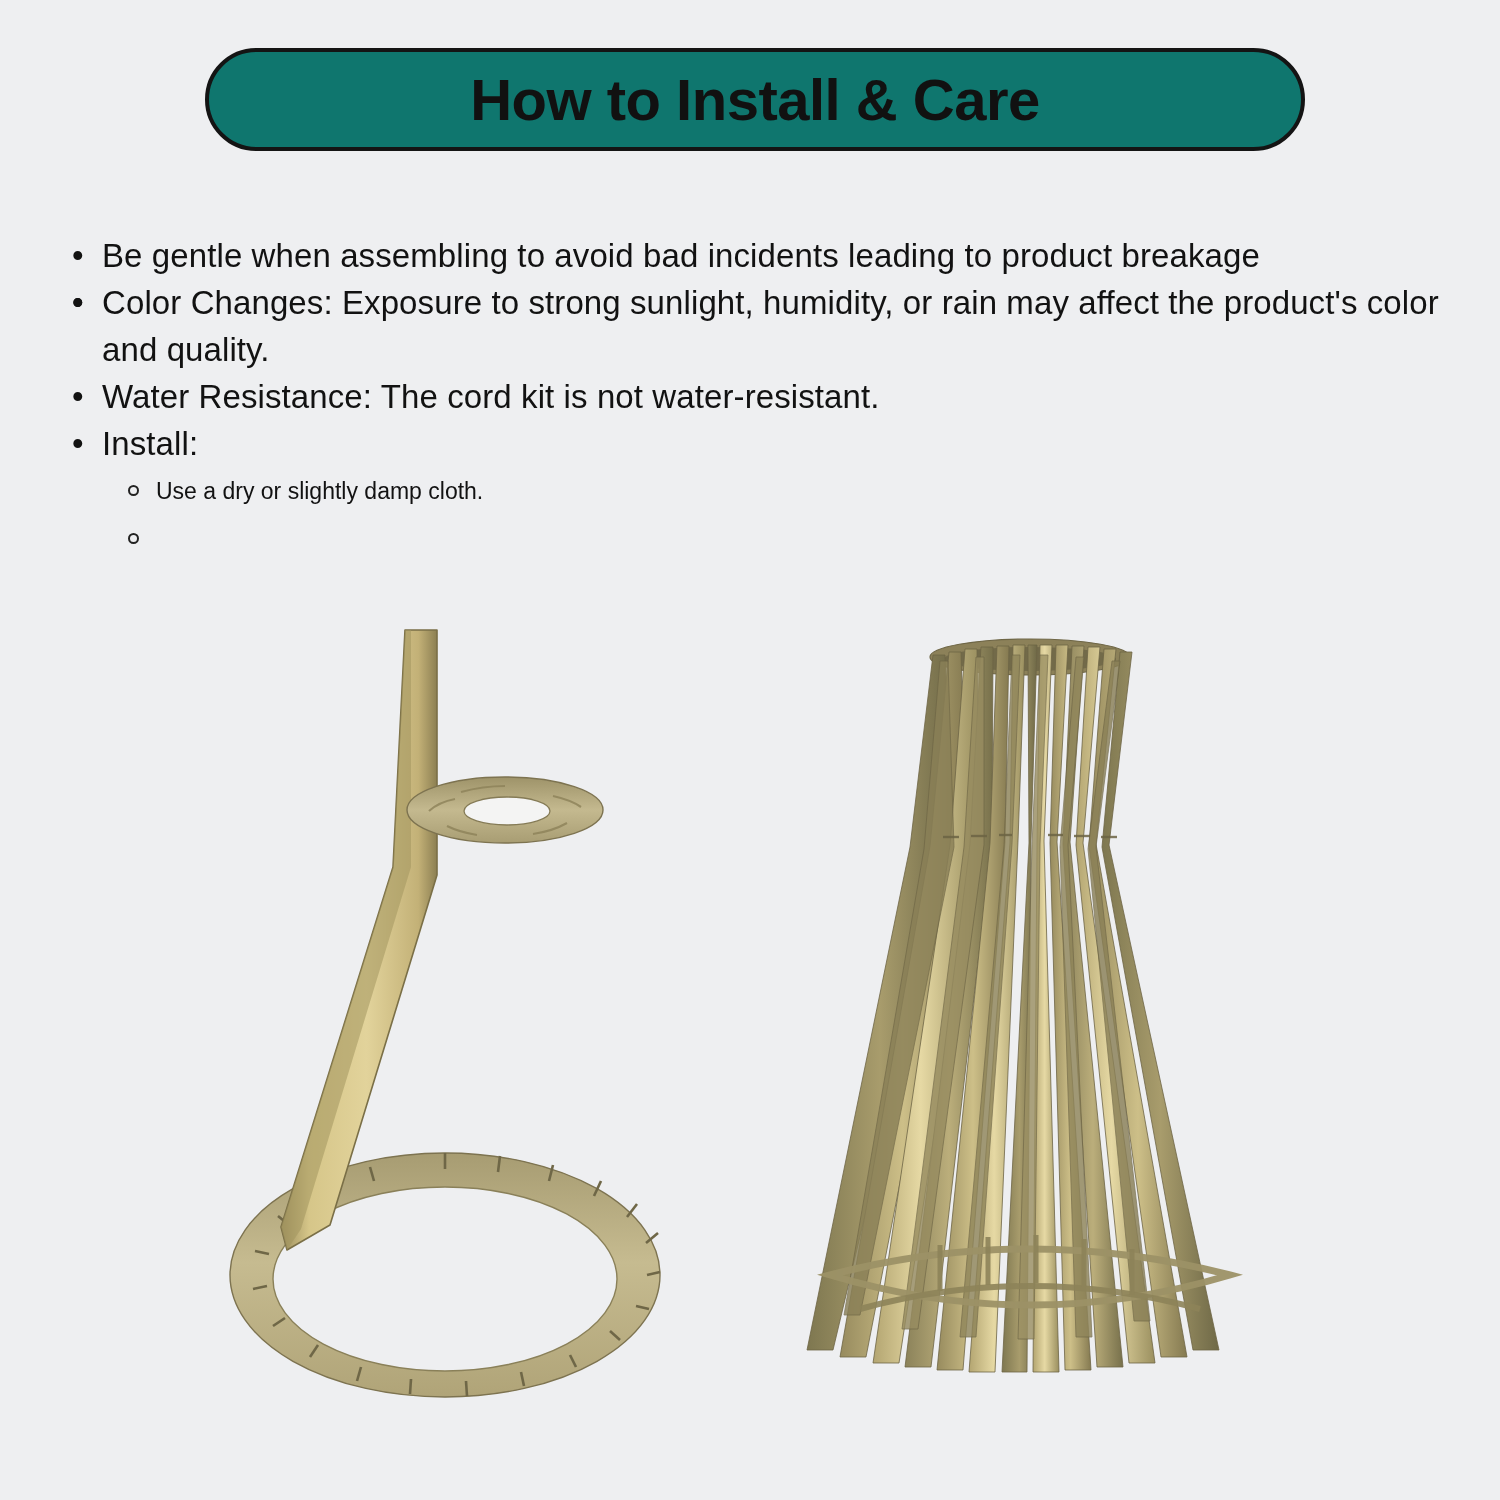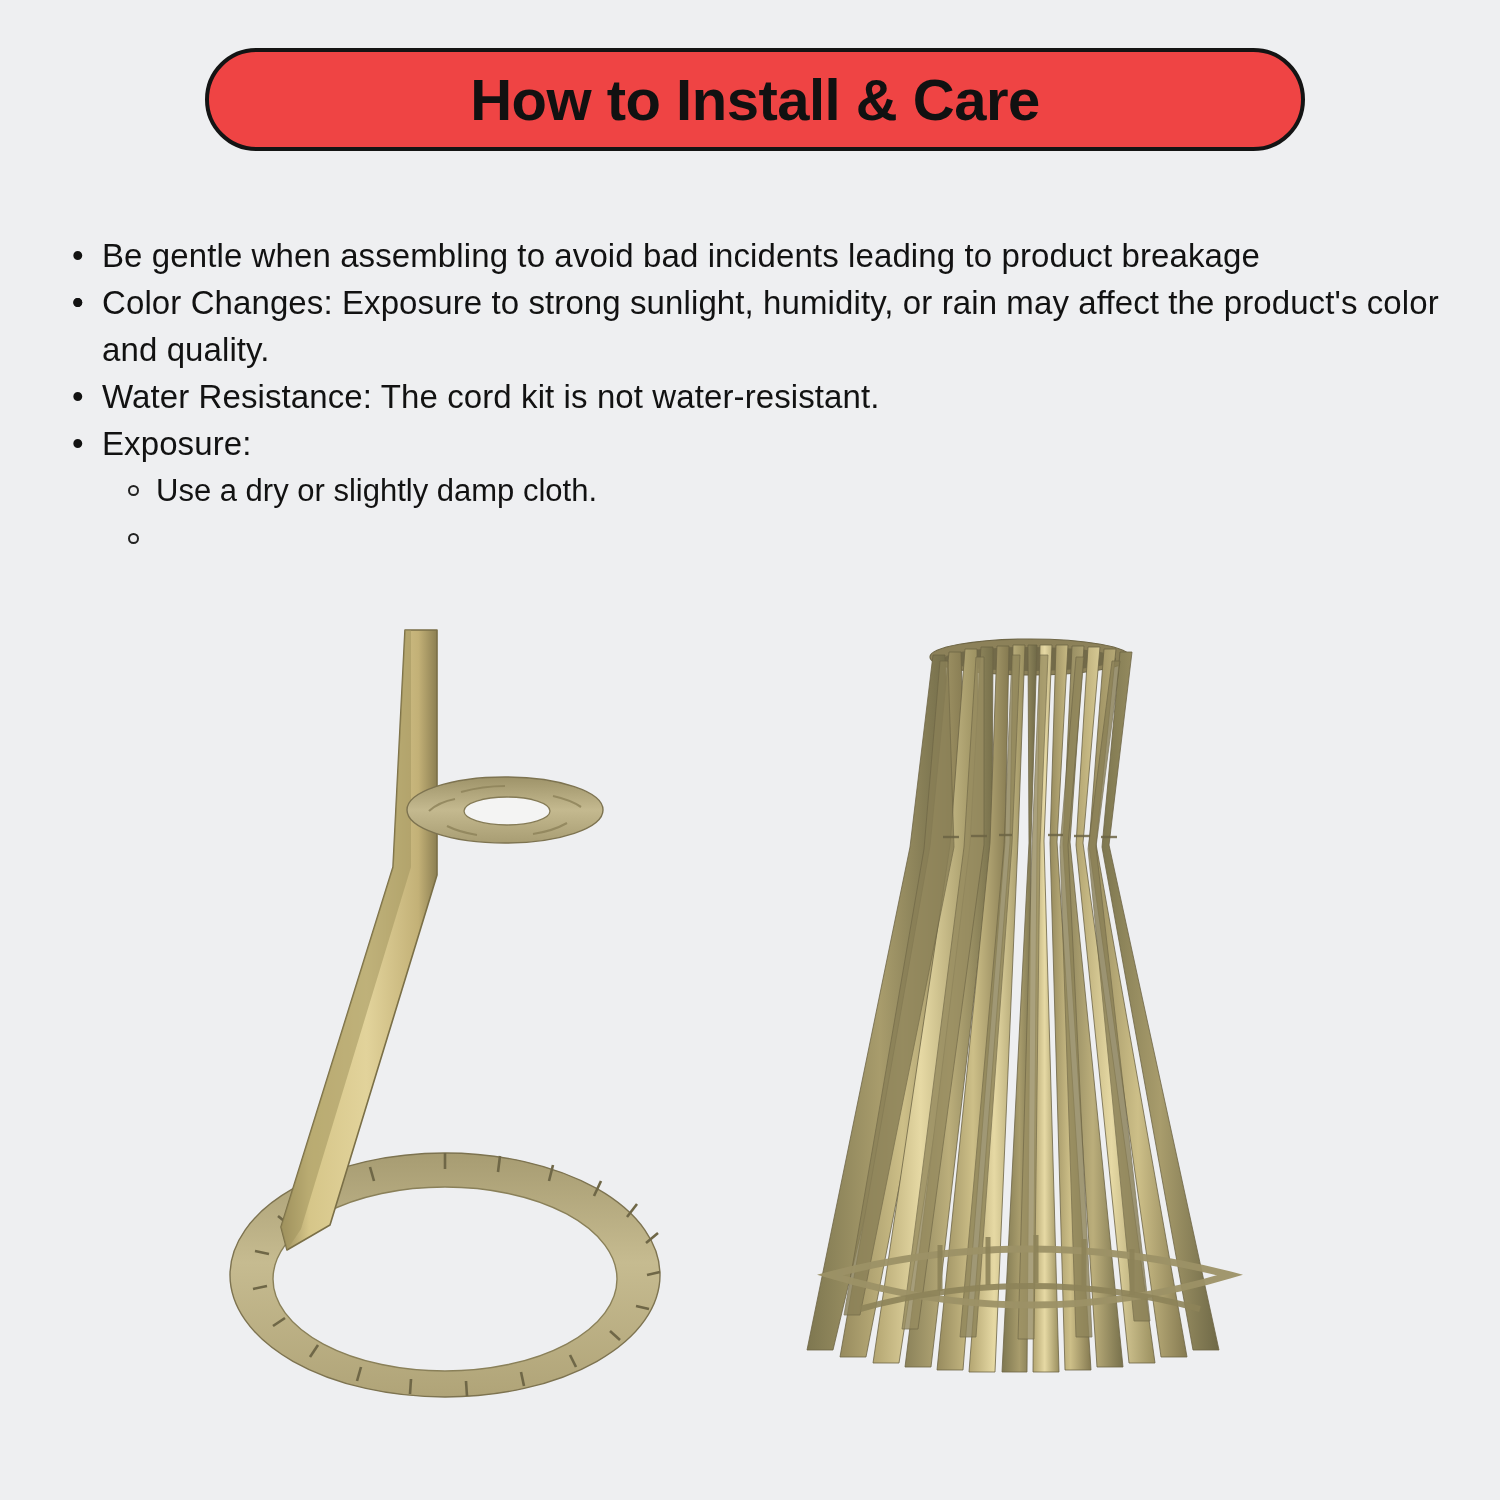--- a/index.html
+++ b/index.html
@@ -17,21 +17,21 @@
   }
 
   
   .title-pill {
     position: absolute;
     left: 205px;
     top: 48px;
     width: 1100px;
     height: 103px;
     box-sizing: border-box;
-    background: #ef4444;
+    background: #0f766e;
     border: 4px solid #141414;
     border-radius: 56px;
     display: flex;
     align-items: center;
     justify-content: center;
   }
   .title-pill .title-text {
     font-size: 58px;
     font-weight: bold;
     letter-spacing: -0.5px;
@@ -62,21 +62,21 @@
     font-size: 33px;
     line-height: 47px;
     color: #121212;
   }
   .sub-list {
     margin-left: 62px;
   }
   .sub-row {
     position: relative;
     padding-left: 32px;
-    font-size: 31px;
+    font-size: 23px;
     line-height: 48px;
     color: #121212;
   }
   .sub-row .marker-hollow {
     position: absolute;
     left: 4px;
     top: 18px;
     width: 11px;
     height: 11px;
     border: 2px solid #222;
@@ -123,21 +123,21 @@
     <span>Color Changes: Exposure to strong sunlight, humidity, or rain may affect the product's color and quality.</span>
   </div>
 
   <div class="bullet-row">
     <span class="marker">•</span>
     <span>Water Resistance: The cord kit is not water-resistant.</span>
   </div>
 
   <div class="bullet-row">
     <span class="marker">•</span>
-    <span>Exposure:</span>
+    <span>Install:</span>
   </div>
 
   <div class="sub-list">
     <div class="sub-row">
       <span class="marker-hollow"></span>
       <span>Use a dry or slightly damp cloth.</span>
     </div>
     <div class="sub-row">
       <span class="marker-hollow"></span>
     </div>

